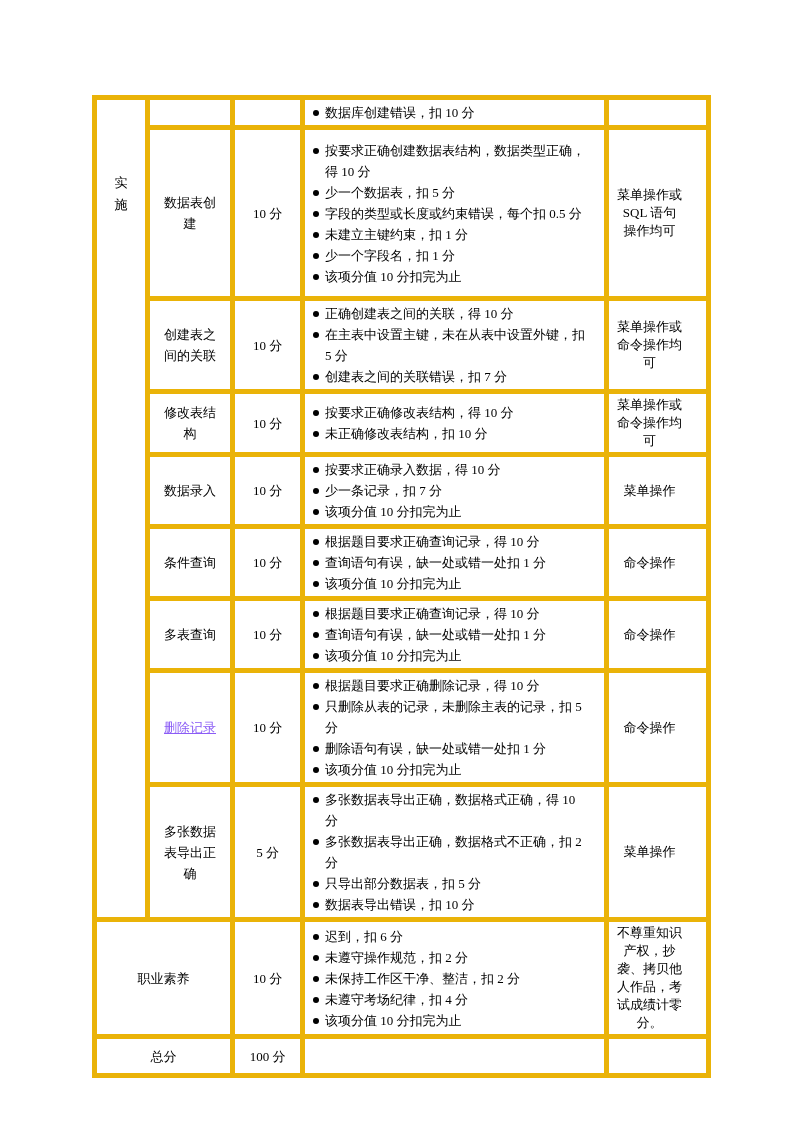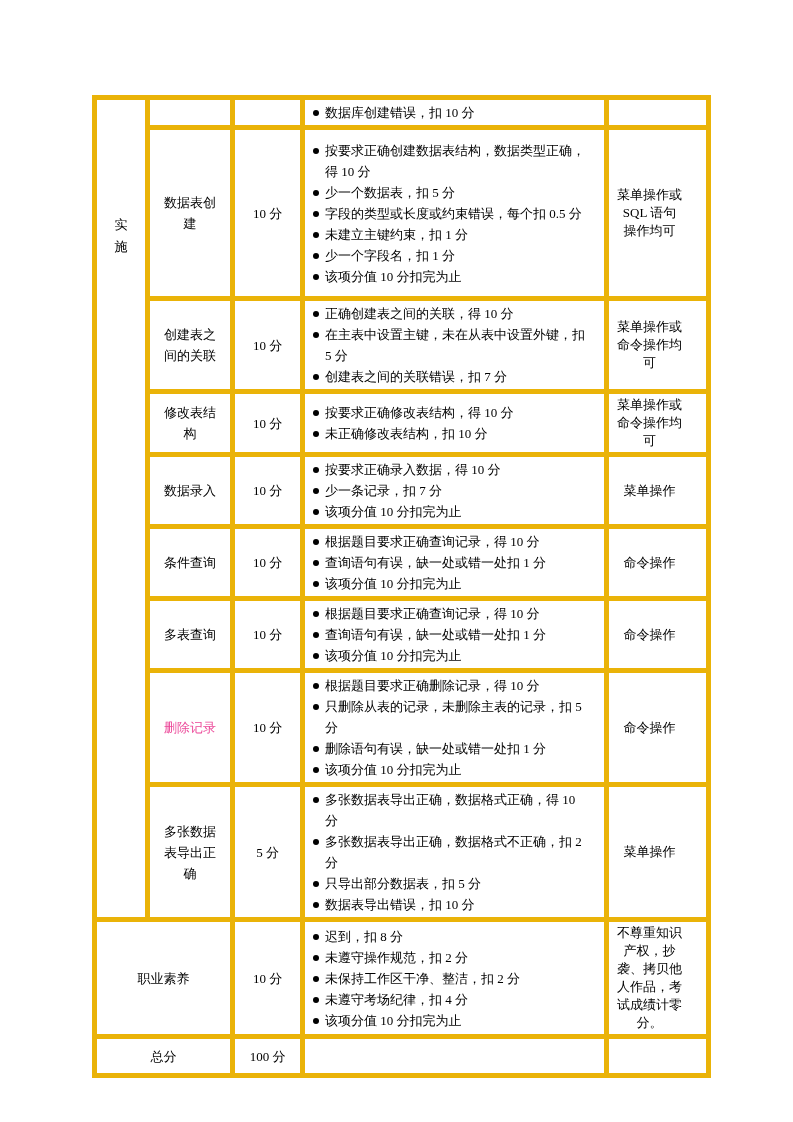--- a/index.html
+++ b/index.html
@@ -25,21 +25,21 @@
   }
   td {
     border: 5px solid #eab308;
     vertical-align: middle;
     padding: 0;
     overflow: hidden;
   }
   .c-section { vertical-align: top; }
   .vtext {
     width: 14px;
-    margin: 114px auto 0 auto;
+    margin: 72px auto 0 auto;
     line-height: 22px;
     text-align: center;
     word-break: break-all;
   }
   .c-task { text-align: center; padding: 2px 9px; line-height: 21px; }
   .c-score { text-align: center; line-height: 21px; padding: 2px 4px; }
   .c-criteria { padding: 2px 14px 2px 8px; }
   .crit-item { display: flex; align-items: flex-start; }
   .bullet {
     flex: none;
@@ -203,21 +203,21 @@
               <span class="crit-text">查询语句有误，缺一处或错一处扣 1 分</span>
             </div>
             <div class="crit-item">
               <span class="bullet">●</span>
               <span class="crit-text">该项分值 10 分扣完为止</span>
             </div>
           </td>
           <td class="c-note"><span>命令操作</span></td>
         </tr>
         <tr style="height: 106px;">
-          <td class="c-task"><span style="color: #ec4899;">删除记录</span></td>
+          <td class="c-task"><span style="color: #8b5cf6; text-decoration: underline;">删除记录</span></td>
           <td class="c-score"><span>10 分</span></td>
           <td class="c-criteria">
             <div class="crit-item">
               <span class="bullet">●</span>
               <span class="crit-text">根据题目要求正确删除记录，得 10 分</span>
             </div>
             <div class="crit-item">
               <span class="bullet">●</span>
               <span class="crit-text">只删除从表的记录，未删除主表的记录，扣 5 分</span>
             </div>
@@ -254,21 +254,21 @@
             </div>
           </td>
           <td class="c-note"><span>菜单操作</span></td>
         </tr>
         <tr style="height: 111px;">
           <td class="c-task" colspan="2"><span>职业素养</span></td>
           <td class="c-score"><span>10 分</span></td>
           <td class="c-criteria">
             <div class="crit-item">
               <span class="bullet">●</span>
-              <span class="crit-text">迟到，扣 8 分</span>
+              <span class="crit-text">迟到，扣 6 分</span>
             </div>
             <div class="crit-item">
               <span class="bullet">●</span>
               <span class="crit-text">未遵守操作规范，扣 2 分</span>
             </div>
             <div class="crit-item">
               <span class="bullet">●</span>
               <span class="crit-text">未保持工作区干净、整洁，扣 2 分</span>
             </div>
             <div class="crit-item">

